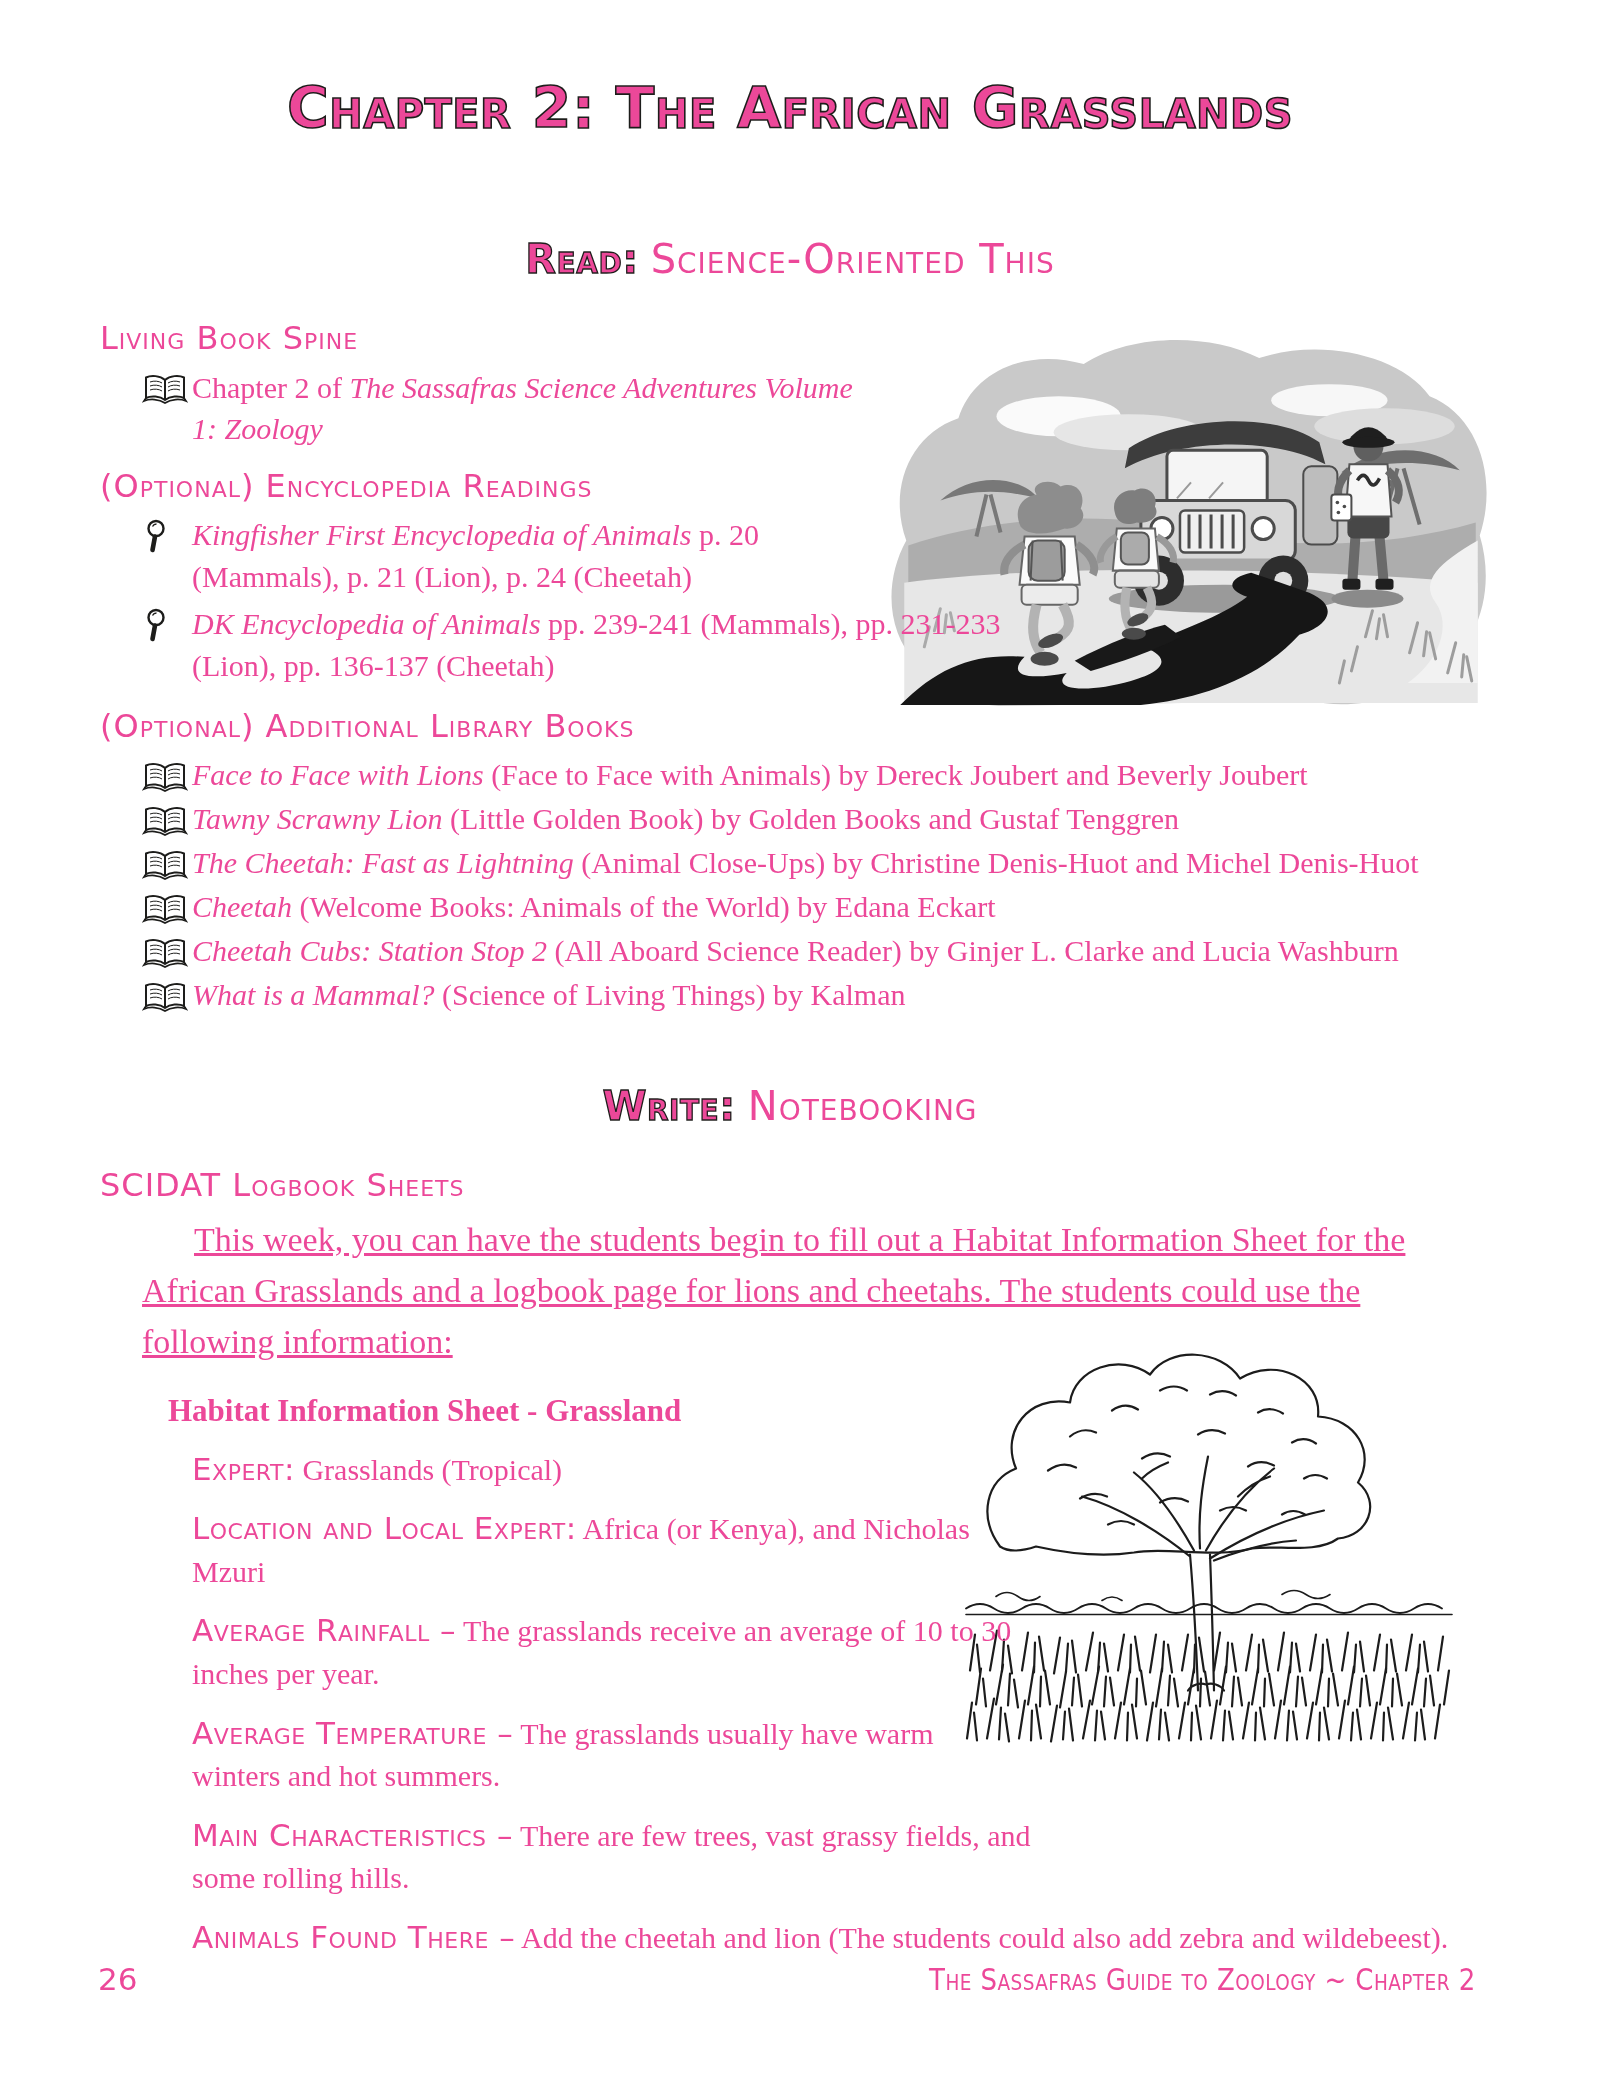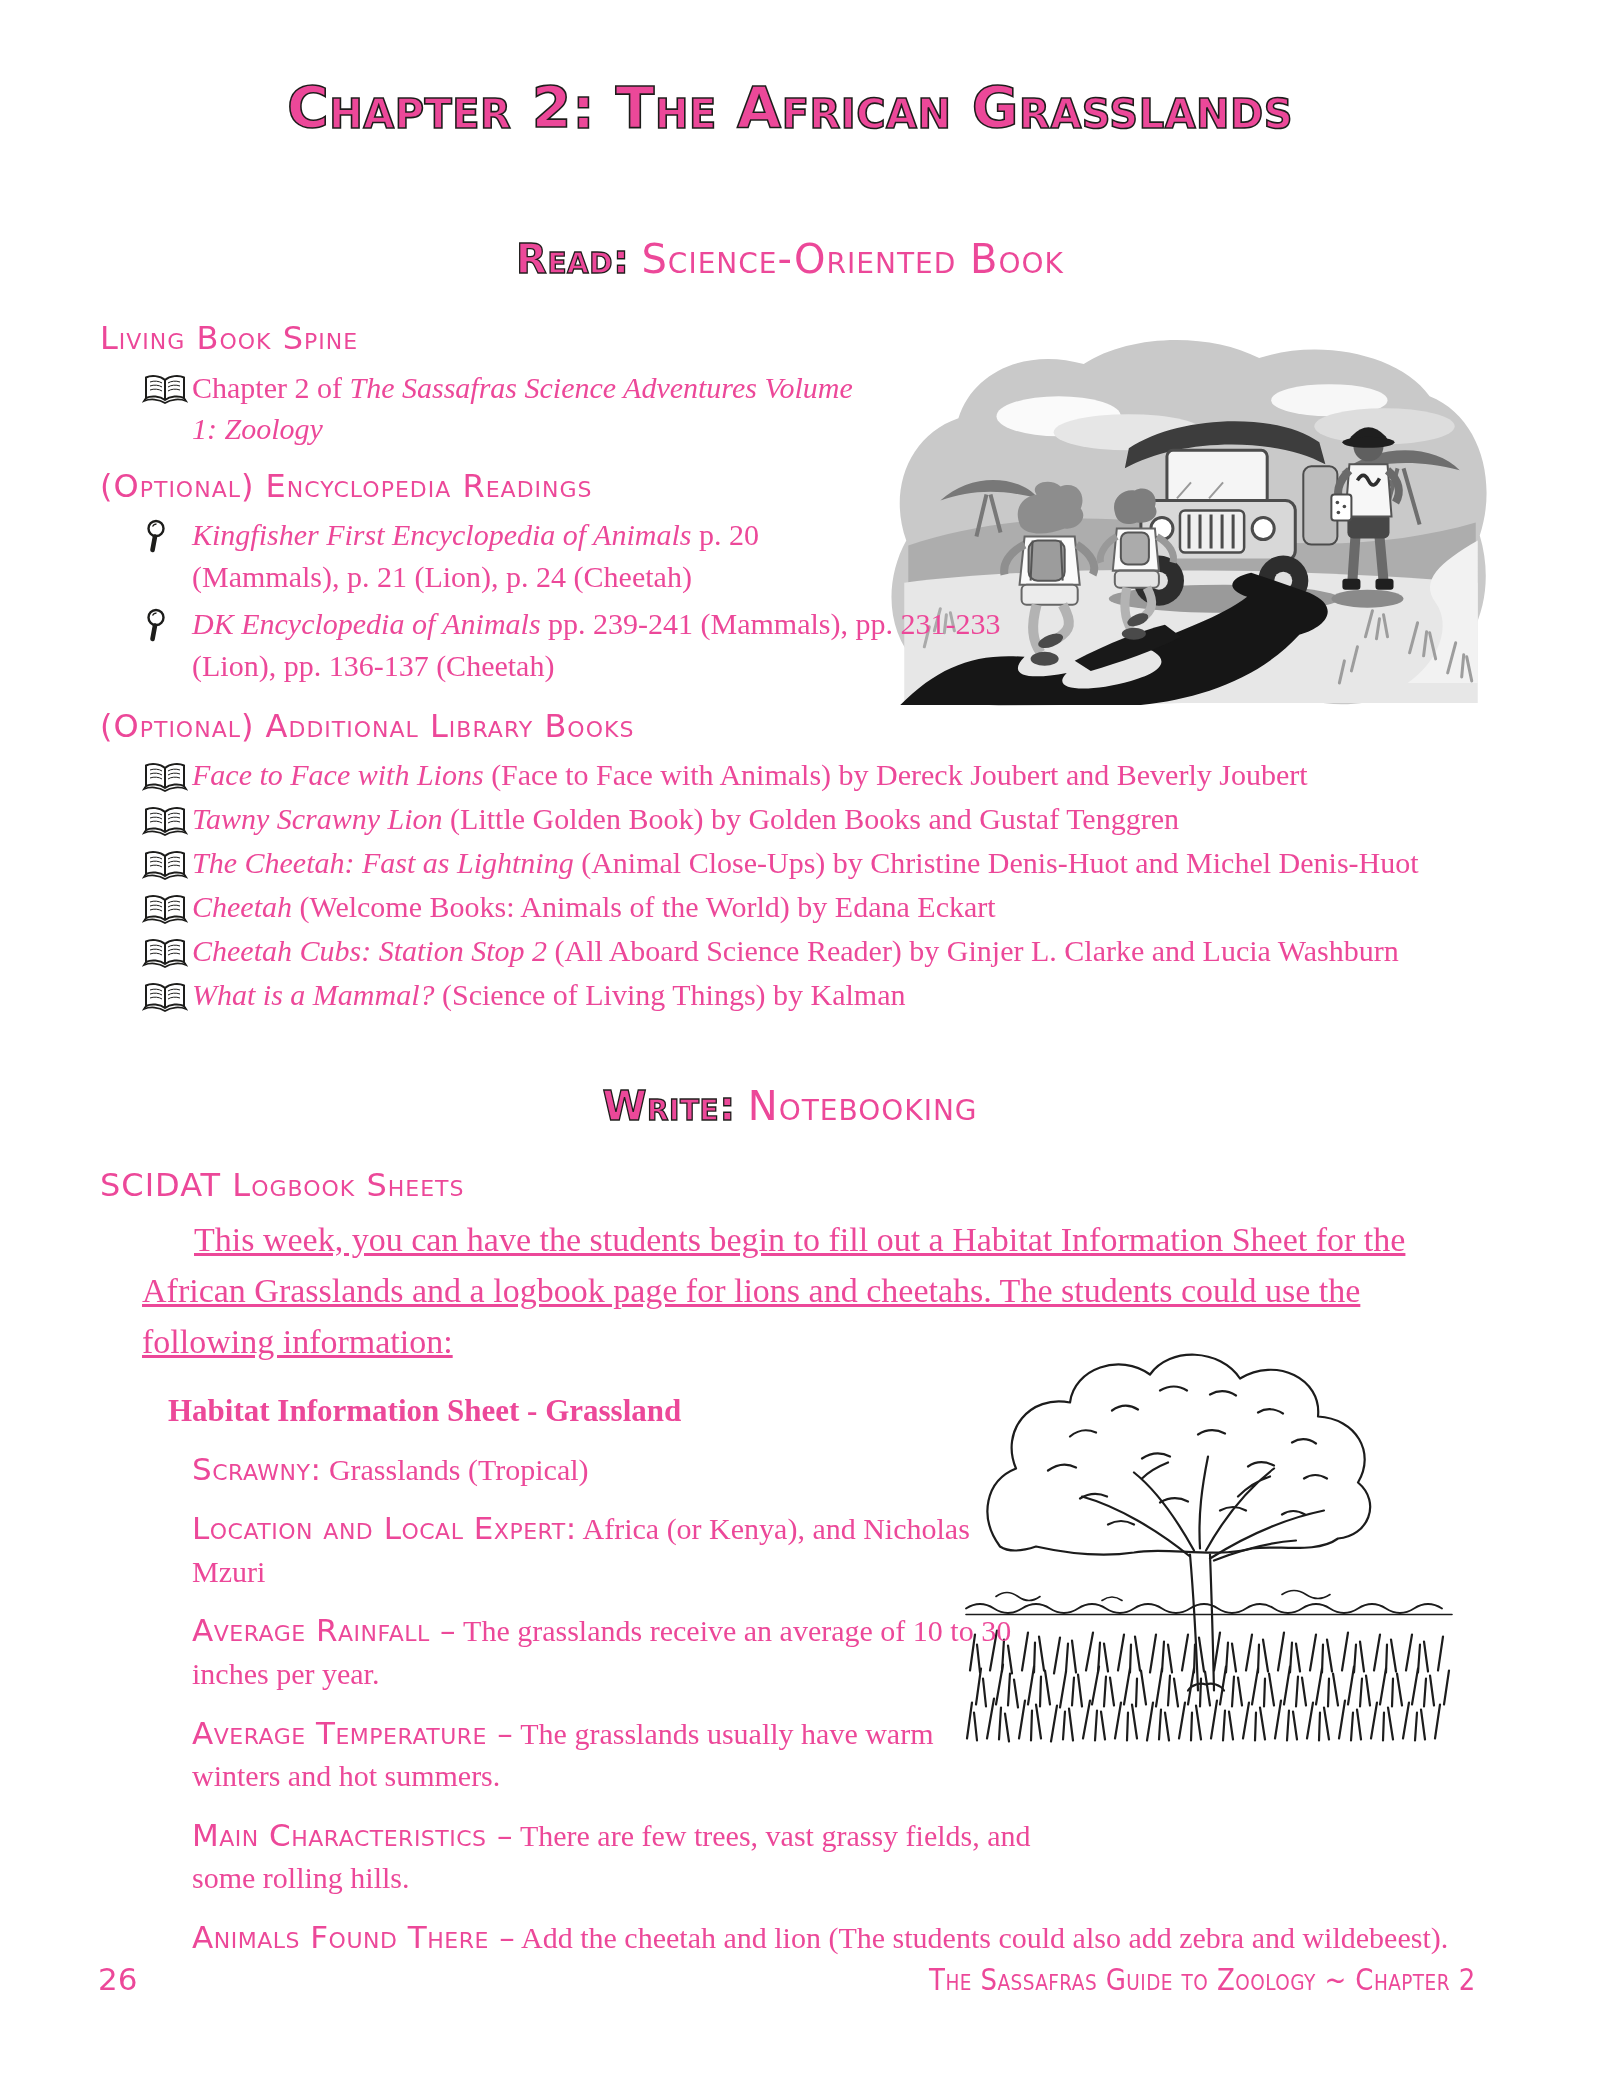--- a/index.html
+++ b/index.html
@@ -236,21 +236,21 @@
     <path stroke-width="1.6" d="M44,258 q11,-8 22,0 t22,0 M330,256 q12,-8 24,0 t24,0 M150,262 q10,-7 20,0"></path>
     <path id="grassrow" d="M18,332 l5,-36 M28,334 l-3,-28 M38,332 l7,-40 M50,333 l2,-32 M60,335 l-4,-28 M70,332 l6,-38 M82,334 l1,-30 M92,332 l-5,-34 M102,335 l6,-36 M114,333 l2,-28 M124,334 l-4,-32 M134,332 l7,-38 M146,334 l2,-30 M156,333 l-4,-28 M166,332 l6,-36 M178,334 l1,-28 M188,332 l-5,-34 M198,334 l6,-38 M210,333 l2,-30 M220,334 l-4,-28 M230,332 l6,-36 M242,334 l1,-28 M252,333 l-5,-34 M262,332 l6,-38 M274,334 l2,-30 M284,333 l-4,-28 M294,332 l6,-36 M306,334 l1,-28 M316,333 l-5,-32 M326,332 l6,-38 M338,334 l2,-30 M348,333 l-4,-28 M358,332 l6,-36 M370,334 l1,-28 M380,333 l-5,-32 M390,332 l6,-38 M402,334 l2,-28 M412,333 l-4,-30 M422,332 l6,-36 M434,334 l1,-28 M444,333 l-5,-32 M454,332 l6,-36 M466,334 l2,-28 M476,333 l-4,-30 M486,332 l5,-34"></path>
     <use href="#grassrow" x="6" y="34"></use>
     <use href="#grassrow" x="-3" y="68"></use>
   </svg>
 
   <div class="content">
 
     <h1 class="display title">Chapter 2: The African Grasslands</h1>
 
-    <h2 class="section-head"><span class="display strong">Read:</span><span class="caps">Science-Oriented Book</span></h2>
+    <h2 class="section-head"><span class="display strong">Read:</span><span class="caps">Science-Oriented This</span></h2>
 
     <h3 class="caps subhead">Living Book Spine</h3>
 
     <div class="item spine-item">
       <span class="bullet">
           <svg class="icon-svg" width="46" height="34" viewBox="0 0 46 34">
             <use href="#icon-book"></use>
           </svg>
         </span>
       <div class="text serif body-text"><span>Chapter 2 of </span><i>The Sassafras Science Adventures Volume 1: Zoology</i></div>
@@ -327,21 +327,21 @@
     </div>
 
     <h2 class="section-head write-head"><span class="display strong">Write:</span><span class="caps">Notebooking</span></h2>
 
     <h3 class="caps subhead">SCIDAT Logbook Sheets</h3>
 
     <p class="serif para">This week, you can have the students begin to fill out a Habitat Information Sheet for the African Grasslands and a logbook page for lions and cheetahs. The students could use the following information:</p>
 
     <h4 class="serif sheet-head">Habitat Information Sheet - Grassland</h4>
 
-    <div class="entry e1"><span class="lbl">Scrawny:</span> <span class="serif">Grasslands (Tropical)</span></div>
+    <div class="entry e1"><span class="lbl">Expert:</span> <span class="serif">Grasslands (Tropical)</span></div>
     <div class="entry e2"><span class="lbl">Location and Local Expert:</span> <span class="serif">Africa (or Kenya), and Nicholas Mzuri</span></div>
     <div class="entry e3"><span class="lbl">Average Rainfall –</span> <span class="serif">The grasslands receive an average of 10 to 30 inches per year.</span></div>
     <div class="entry e4"><span class="lbl">Average Temperature –</span> <span class="serif">The grasslands usually have warm winters and hot summers.</span></div>
     <div class="entry e5"><span class="lbl">Main Characteristics –</span> <span class="serif">There are few trees, vast grassy fields, and some rolling hills.</span></div>
     <div class="entry e6"><span class="lbl">Animals Found There –</span> <span class="serif">Add the cheetah and lion (The students could also add zebra and wildebeest).</span></div>
 
   </div>
 
   <div class="page-number">26</div>
   <div class="caps footer-title">The Sassafras Guide to Zoology ~ Chapter 2</div>

